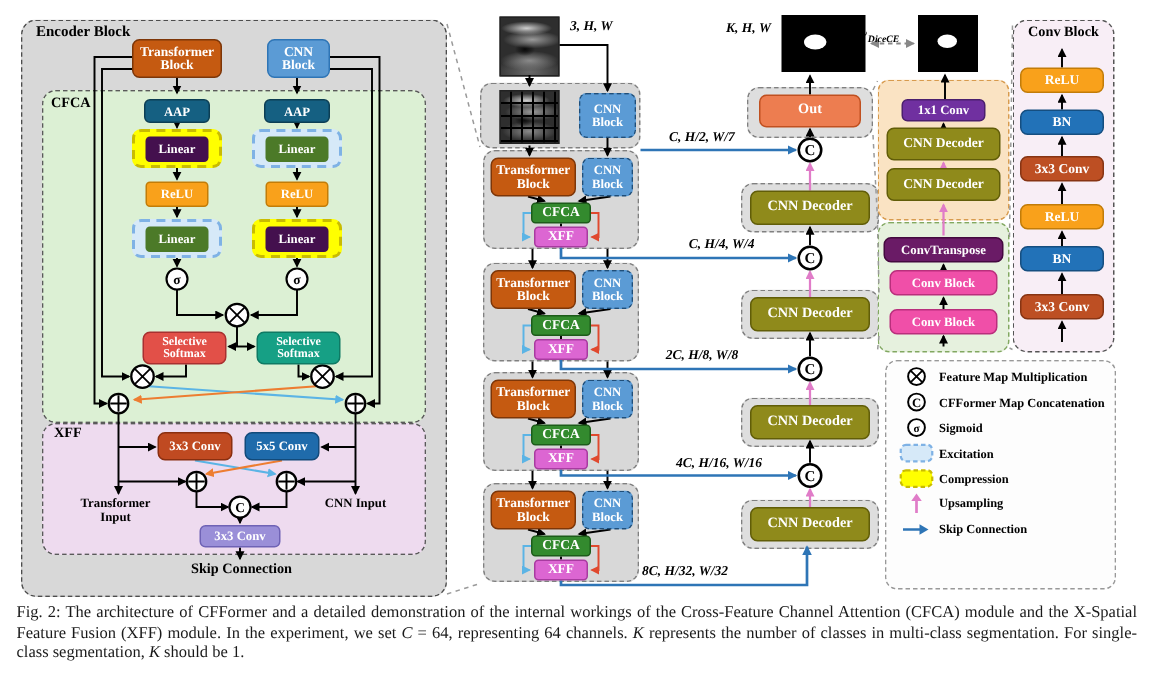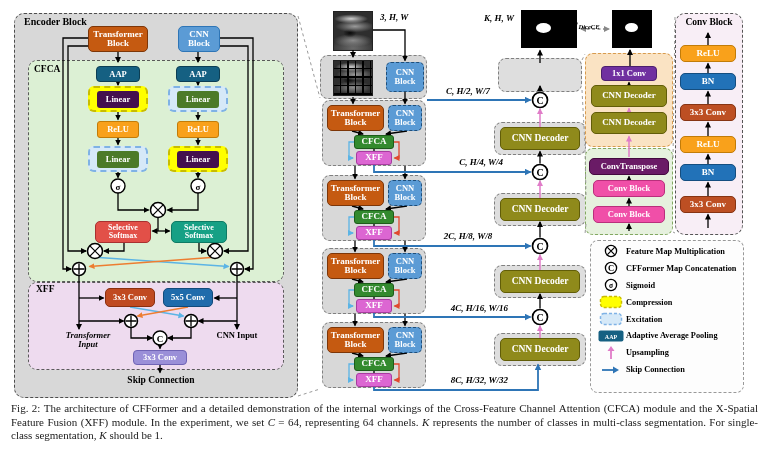--- a/index.html
+++ b/index.html
@@ -290,21 +290,21 @@
   <div class="panel" style="left:168px;top:146px;width:60px;height:26px;background:#FFFF00;border:2px dashed #c9bc00;border-radius:6px;"></div>
   <div class="blk" style="left:177px;top:150.5px;width:42px;height:17px;background:#44104E;font-size:8.5px;border-radius:3px;">Linear</div>
 
   <div class="blk" style="left:95px;top:221px;width:56px;height:22px;background:#E25048;border:1px solid #a83030;font-size:8px;">Selective Softmax</div>
   <div class="blk" style="left:171px;top:221px;width:56px;height:22px;background:#16A085;border:1px solid #0e7a64;font-size:8px;">Selective Softmax</div>
 
   <div class="blk" style="left:105px;top:288px;width:50px;height:19px;background:#C04A21;border:1px solid #8a2f10;font-size:8.5px;">3x3 Conv</div>
   <div class="blk" style="left:163px;top:288px;width:50px;height:19px;background:#1F6BAB;border:1px solid #124a7a;font-size:8.5px;">5x5 Conv</div>
   <div class="blk" style="left:133px;top:350px;width:54px;height:15px;background:#9A8FD8;border:1px solid #6f63b5;font-size:8.5px;border-radius:4px;">3x3 Conv</div>
 
-  <div class="lbl" style="left:57px;top:331px;width:62px;font-size:8.5px;text-align:center;font-style:italic;">Transformer Input</div>
+  <div class="lbl" style="left:46px;top:331px;width:62px;font-size:8.5px;text-align:center;">Transformer Input</div>
   <div class="lbl" style="left:206px;top:331px;width:62px;font-size:8.5px;text-align:center;">CNN Input</div>
   <div class="lbl" style="left:96px;top:375px;width:130px;font-size:9.5px;text-align:center;">Skip Connection</div>
 
   <div class="lbl dim" style="left:380px;top:13px;font-size:9px;">3, H, W</div>
   <div class="blk" style="left:386px;top:62px;width:38px;height:30px;background:#5B9BD5;border:1px dashed #1F4E79;font-size:8.5px;">CNN Block</div>
 
   <div class="blk" style="left:327px;top:105px;width:57px;height:26px;background:#C55A11;border:1px solid #7d3608;font-size:9px;">Transformer Block</div>
   <div class="blk" style="left:388px;top:105px;width:34px;height:26px;background:#5B9BD5;border:1px dashed #1F4E79;font-size:8.5px;">CNN Block</div>
   <div class="blk" style="left:354px;top:135px;width:40px;height:14px;background:#338A2E;border:1px solid #1d5c1a;font-size:9px;border-radius:3px;">CFCA</div>
   <div class="blk" style="left:356px;top:151px;width:36px;height:14px;background:#DC66D2;border:1px solid #a83ba0;font-size:9px;border-radius:3px;">XFF</div>
@@ -321,26 +321,27 @@
 
   <div class="blk" style="left:327px;top:327px;width:57px;height:26px;background:#C55A11;border:1px solid #7d3608;font-size:9px;">Transformer Block</div>
   <div class="blk" style="left:388px;top:327px;width:34px;height:26px;background:#5B9BD5;border:1px dashed #1F4E79;font-size:8.5px;">CNN Block</div>
   <div class="blk" style="left:354px;top:357px;width:40px;height:14px;background:#338A2E;border:1px solid #1d5c1a;font-size:9px;border-radius:3px;">CFCA</div>
   <div class="blk" style="left:356px;top:373px;width:36px;height:14px;background:#DC66D2;border:1px solid #a83ba0;font-size:9px;border-radius:3px;">XFF</div>
 
   <div class="lbl dim" style="left:433px;top:87px;width:70px;font-size:9px;text-align:center;">C, H/2, W/7</div>
   <div class="lbl dim" style="left:433px;top:158px;width:70px;font-size:9px;text-align:right;">C, H/4, W/4</div>
   <div class="lbl dim" style="left:430px;top:232px;width:76px;font-size:9px;text-align:center;">2C, H/8, W/8</div>
   <div class="lbl dim" style="left:428px;top:304px;width:80px;font-size:9px;text-align:right;">4C, H/16, W/16</div>
-  <div class="lbl dim" style="left:428px;top:376px;width:80px;font-size:9px;text-align:right;">8C, H/32, W/32</div>
+  <div class="lbl dim" style="left:428px;top:376px;width:80px;font-size:9px;text-align:left;">8C, H/32, W/32</div>
 
   <div class="lbl dim" style="left:478px;top:14px;width:42px;font-size:9px;text-align:center;">K, H, W</div>
   <span class="loss" style="left:570px;top:11px;">
     <span class="sym">ℒ</span><sub>DiceCE</sub>
   </span>
+  <div class="blk" style="left:506px;top:63px;width:68px;height:22px;background:#ED7D50;border:1px solid #c05020;font-size:9.5px;">Out</div>
   <div class="blk" style="left:500px;top:127px;width:80px;height:23px;background:#8F8A1B;border:1px solid #615d08;font-size:9.5px;">CNN Decoder</div>
   <div class="blk" style="left:500px;top:198px;width:80px;height:23px;background:#8F8A1B;border:1px solid #615d08;font-size:9.5px;">CNN Decoder</div>
   <div class="blk" style="left:500px;top:270px;width:80px;height:23px;background:#8F8A1B;border:1px solid #615d08;font-size:9.5px;">CNN Decoder</div>
   <div class="blk" style="left:500px;top:338px;width:80px;height:23px;background:#8F8A1B;border:1px solid #615d08;font-size:9.5px;">CNN Decoder</div>
 
   <div class="blk" style="left:601px;top:66px;width:56px;height:15px;background:#7030A0;border:1px solid #4b1f6e;font-size:8.5px;border-radius:4px;">1x1 Conv</div>
   <div class="blk" style="left:591px;top:85px;width:76px;height:22px;background:#8F8A1B;border:1px solid #615d08;font-size:9px;">CNN Decoder</div>
   <div class="blk" style="left:591px;top:112px;width:76px;height:22px;background:#8F8A1B;border:1px solid #615d08;font-size:9px;">CNN Decoder</div>
   <div class="blk" style="left:589px;top:158px;width:80px;height:17px;background:#6A1B66;border:1px solid #44093f;font-size:8.5px;">ConvTranspose</div>
   <div class="blk" style="left:593px;top:180px;width:72px;height:17px;background:#F04FA8;border:1px solid #b92f7c;font-size:8.5px;">Conv Block</div>
@@ -378,41 +379,32 @@
         <svg width="16" height="14" viewBox="0 0 16 14">
             <circle cx="8" cy="7" r="5.6" fill="#fff" stroke="#000" stroke-width="1.3"></circle>
             <text x="8" y="9.8" font-size="7.5" font-weight="bold" text-anchor="middle" font-family="Liberation Serif, serif">σ</text>
           </svg>
       </span>
         <span class="llabel">Sigmoid</span>
     </div>
     <div class="legend-row">
       <span class="licon">
         <svg width="24" height="14" viewBox="0 0 24 14">
+            <rect x="1.5" y="1.5" width="21" height="11" rx="3.5" fill="#D6E9F8" stroke="#7FB2E5" stroke-width="1.5" stroke-dasharray="3,2"></rect>
+          </svg>
+      </span>
+        <span class="llabel">Excitation</span>
+    </div>
+    <div class="legend-row">
+      <span class="licon">
+        <svg width="24" height="14" viewBox="0 0 24 14">
             <rect x="1.5" y="1.5" width="21" height="11" rx="3.5" fill="#FFFF00" stroke="#c9bc00" stroke-width="1.5" stroke-dasharray="3,2"></rect>
           </svg>
       </span>
         <span class="llabel">Compression</span>
-    </div>
-    <div class="legend-row">
-      <span class="licon">
-        <svg width="24" height="14" viewBox="0 0 24 14">
-            <rect x="1.5" y="1.5" width="21" height="11" rx="3.5" fill="#D6E9F8" stroke="#7FB2E5" stroke-width="1.5" stroke-dasharray="3,2"></rect>
-          </svg>
-      </span>
-        <span class="llabel">Excitation</span>
-    </div>
-    <div class="legend-row">
-      <span class="licon">
-        <svg width="26" height="12" viewBox="0 0 26 12">
-            <rect x="0.5" y="0.5" width="25" height="11" rx="2" fill="#156082"></rect>
-            <text x="13" y="8.5" fill="#fff" font-size="6" font-weight="bold" text-anchor="middle" font-family="Liberation Serif, serif">AAP</text>
-          </svg>
-      </span>
-        <span class="llabel">Adaptive Average Pooling</span>
     </div>
     <div class="legend-row">
       <span class="licon">
         <svg width="16" height="15" viewBox="0 0 16 15">
             <path d="M8,14 V5" stroke="#E07CC8" stroke-width="1.8" fill="none"></path>
             <path d="M4.5,6 L8,1 L11.5,6 Z" fill="#E07CC8"></path>
           </svg>
       </span>
         <span class="llabel">Upsampling</span>
     </div>

